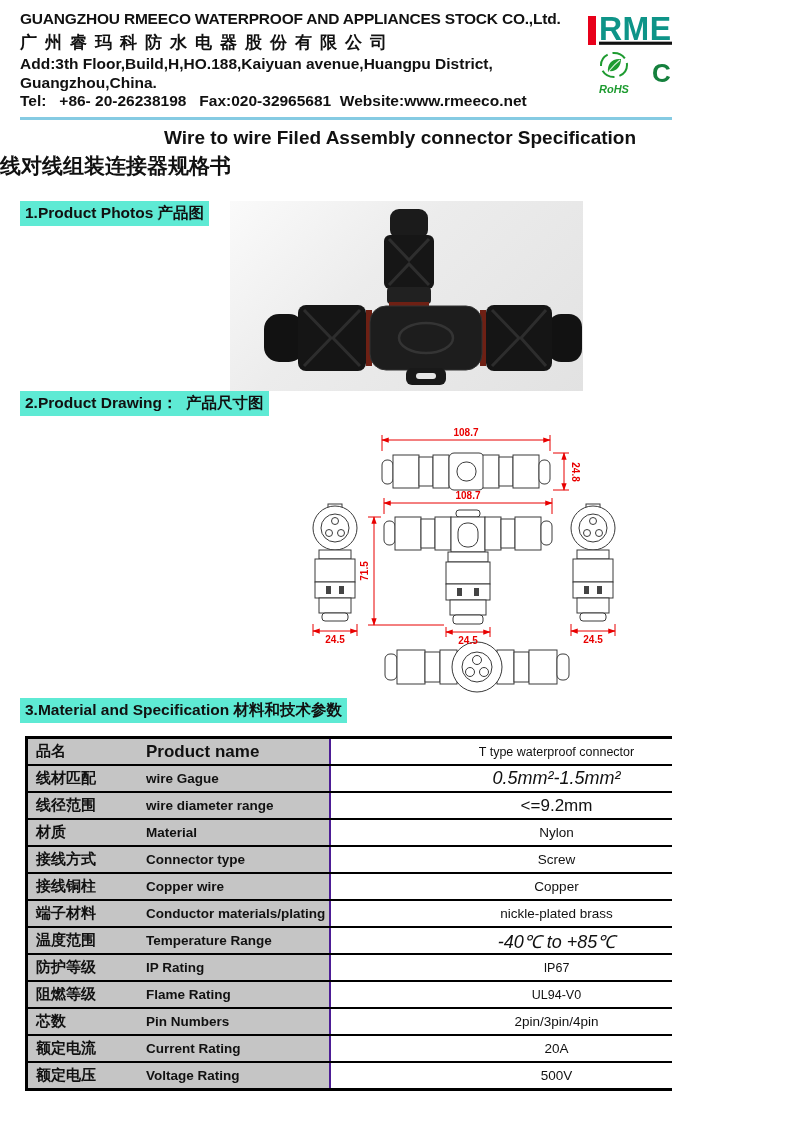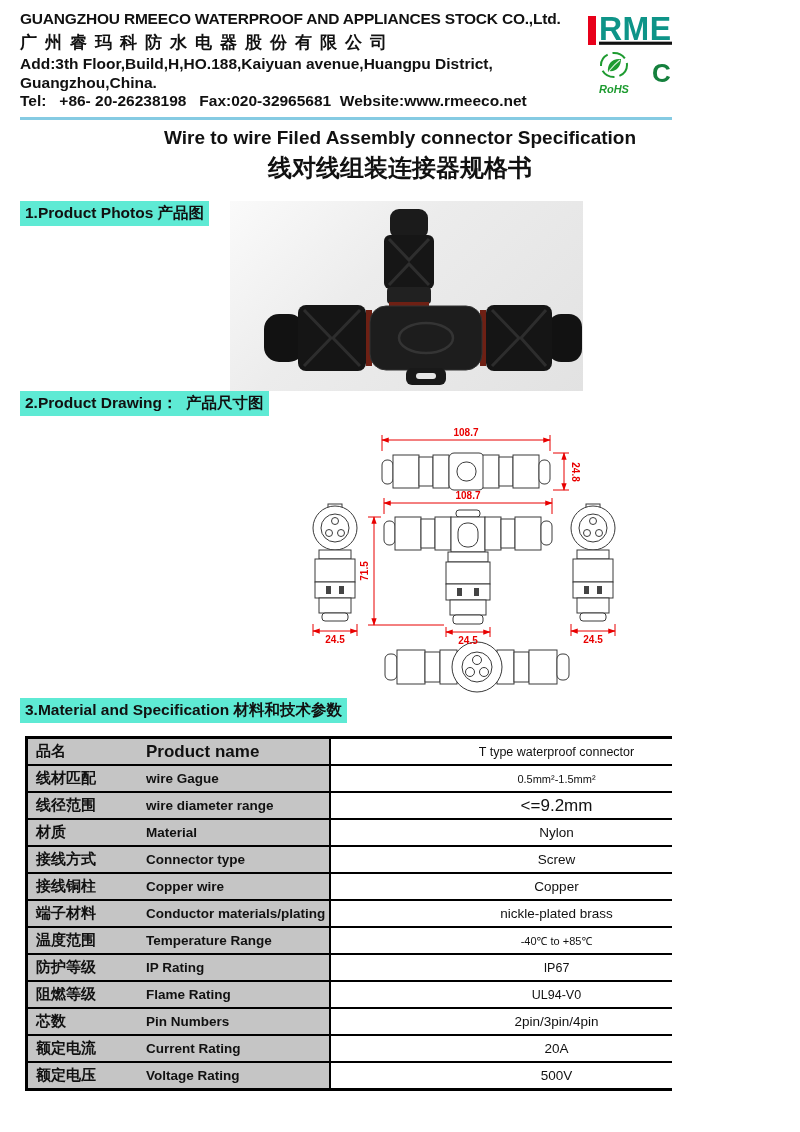--- a/index.html
+++ b/index.html
@@ -22,22 +22,22 @@
   .rohs{width:52px;text-align:center;}
   .rohs-label{color:#1e9b30;font-size:11px;font-weight:700;font-style:italic;margin-top:-4px;}
   .ce{font-size:26px;font-weight:700;color:#15803d;letter-spacing:3px;margin-left:12px;}
   .ip68{font-size:26px;font-weight:800;color:#151515;margin-left:14px;letter-spacing:0.5px;}
 
   .divider{position:absolute;left:20px;top:117px;width:770px;height:3px;background:#85cbe3;}
 
   
   .title-en{position:absolute;left:0;top:127px;width:800px;text-align:center;
             font-size:19px;font-weight:700;}
-  .title-cn{position:absolute;left:0;top:152px;width:800px;text-align:center;
-            font-size:24px;font-weight:700;}
+  .title-cn{position:absolute;left:0;top:152px;width:800px;text-align:left;
+            font-size:21px;font-weight:700;}
 
   .sec{position:absolute;background:#5eead4;font-size:15.5px;font-weight:700;
        padding:2px 5px;white-space:pre;}
   .sec1{left:20px;top:201px;}
   .sec2{left:20px;top:391px;}
   .sec3{left:20px;top:698px;}
 
   
   .photo{position:absolute;left:230px;top:201px;width:353px;height:190px;
          background:linear-gradient(135deg,#fafafa 0%,#ececec 40%,#e2e2e2 100%);}
@@ -48,29 +48,29 @@
   .ln .dk{fill:#444;stroke:none;}
   .dim line{stroke:#e80000;stroke-width:1;fill:none;}
   .dim text{fill:#e80000;font-size:10px;font-weight:700;text-anchor:middle;
             font-family:"Liberation Sans",sans-serif;}
 
   
   .spec{position:absolute;left:25px;top:736px;width:760px;height:355px;
         border:3px solid #000;box-sizing:border-box;display:flex;flex-direction:column;}
   .row{flex:1;display:flex;border-top:2px solid #000;min-height:0;}
   .row:first-child{border-top:none;}
-  .lbl{width:303px;background:#c5c5c5;border-right:2px solid #000000;display:flex;
+  .lbl{width:303px;background:#c5c5c5;border-right:2px solid #4c1d95;display:flex;
        align-items:center;padding-left:8px;box-sizing:border-box;}
   .cn{width:92px;font-weight:700;font-size:15px;flex:none;}
   .en{font-weight:700;font-size:13.5px;margin-left:18px;}
   .row.r0 .en{font-size:17px;}
   .val{flex:1;display:flex;align-items:center;justify-content:center;text-align:center;}
   .v12 .val{font-size:12.5px;}
   .v13 .val{font-size:13.5px;}
-  .v15 .val{font-size:11px;}
+  .v15 .val{font-size:18px;font-style:italic;}
   .v17 .val{font-size:17px;}
 </style>
 </head>
 <body>
 
 <div class="page">
 
   <div class="hdr">
     <div class="hdr-en">GUANGZHOU RMEECO WATERPROOF AND APPLIANCES STOCK CO.,Ltd.</div>
     <div class="hdr-cn">广州睿玛科防水电器股份有限公司</div>

